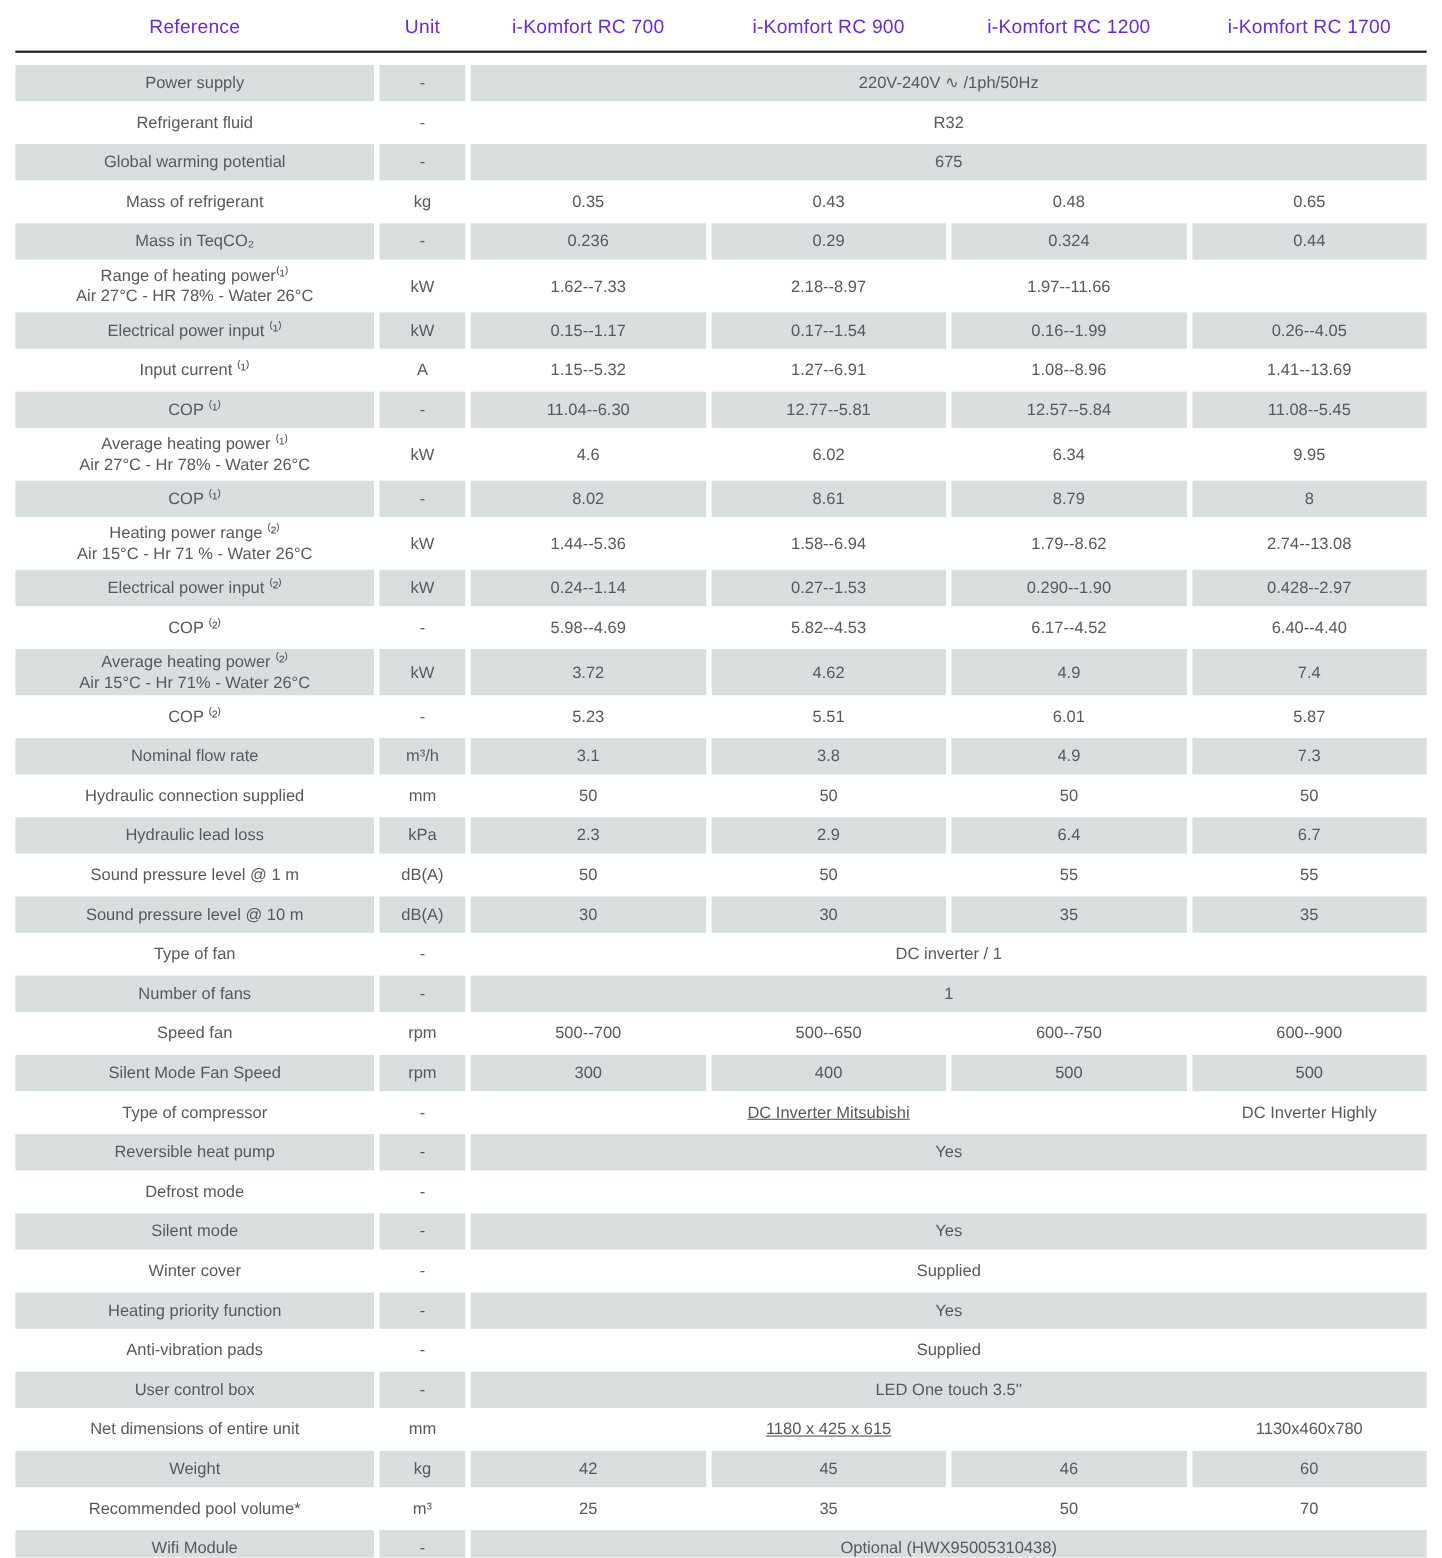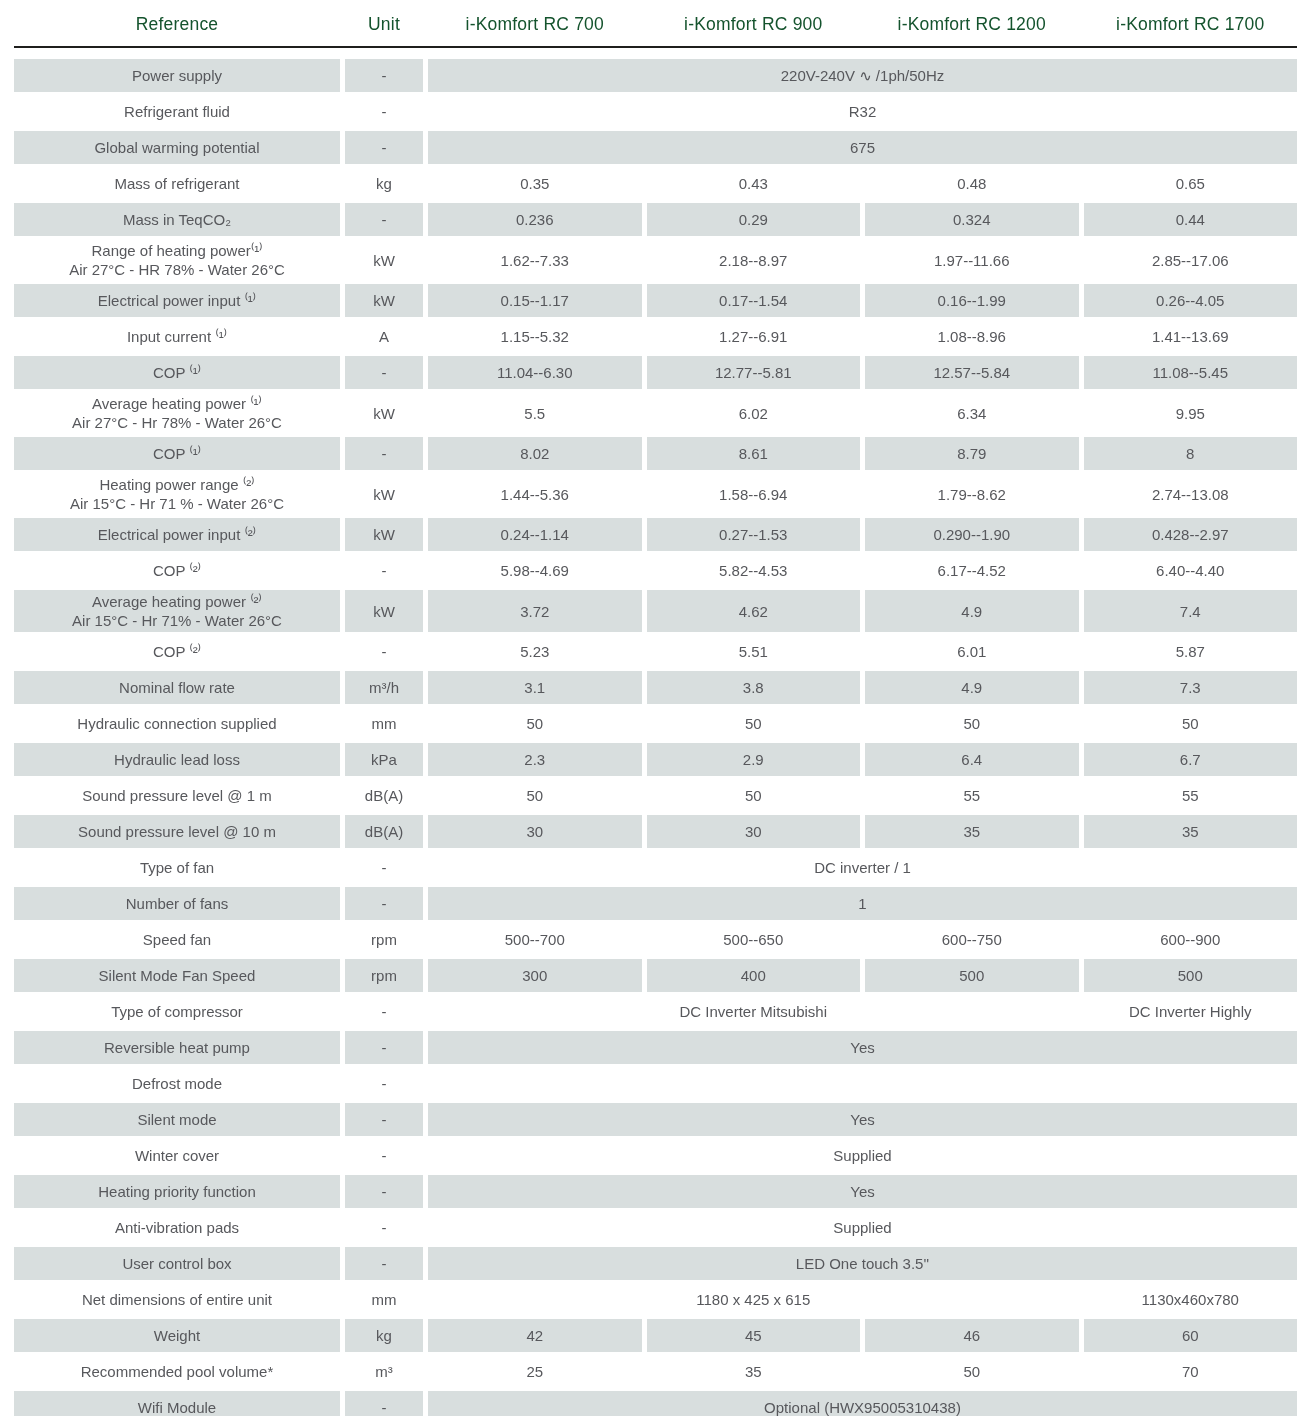--- a/index.html
+++ b/index.html
@@ -30,39 +30,39 @@
     padding-bottom: 4px;
     margin-bottom: 11px;
   }
   .header-wrap .row { margin-bottom: 0; }
   .hcell {
     min-height: 36px;
     display: flex;
     align-items: center;
     justify-content: center;
     text-align: center;
-    color: #14532d;
+    color: #6d28d9;
     font-size: 17.5px;
     letter-spacing: 0.2px;
   }
   .cell {
     min-height: 33px;
     display: flex;
     flex-direction: column;
     justify-content: center;
     align-items: center;
     text-align: center;
     font-size: 15px;
     line-height: 19px;
     padding: 2px 4px;
     box-sizing: border-box;
   }
   .stripe .cell { background: #d8dede; }
   .span-all { grid-column: 3 / 7; }
-  .span-3   { grid-column: 3 / 6; }
+  .span-3   { grid-column: 3 / 6; text-decoration: underline; }
 </style>
 </head>
 <body>
 
 <div class="spec-table">
   <div class="header-wrap">
     <div class="row">
       <div class="hcell">Reference</div>
       <div class="hcell">Unit</div>
       <div class="hcell">i-Komfort RC 700</div>
@@ -115,21 +115,20 @@
       </div>
       <div class="row">
         <div class="cell">
           <div>Range of heating power⁽¹⁾</div>
           <div>Air 27°C - HR 78% - Water 26°C</div>
         </div>
         <div class="cell">kW</div>
         <div class="cell">1.62--7.33</div>
         <div class="cell">2.18--8.97</div>
         <div class="cell">1.97--11.66</div>
-        <div class="cell">2.85--17.06</div>
       </div>
       <div class="row stripe">
         <div class="cell">
           <div>Electrical power input ⁽¹⁾</div>
         </div>
         <div class="cell">kW</div>
         <div class="cell">0.15--1.17</div>
         <div class="cell">0.17--1.54</div>
         <div class="cell">0.16--1.99</div>
         <div class="cell">0.26--4.05</div>
@@ -153,21 +152,21 @@
         <div class="cell">12.77--5.81</div>
         <div class="cell">12.57--5.84</div>
         <div class="cell">11.08--5.45</div>
       </div>
       <div class="row">
         <div class="cell">
           <div>Average heating power ⁽¹⁾</div>
           <div>Air 27°C - Hr 78% - Water 26°C</div>
         </div>
         <div class="cell">kW</div>
-        <div class="cell">5.5</div>
+        <div class="cell">4.6</div>
         <div class="cell">6.02</div>
         <div class="cell">6.34</div>
         <div class="cell">9.95</div>
       </div>
       <div class="row stripe">
         <div class="cell">
           <div>COP ⁽¹⁾</div>
         </div>
         <div class="cell">-</div>
         <div class="cell">8.02</div>

